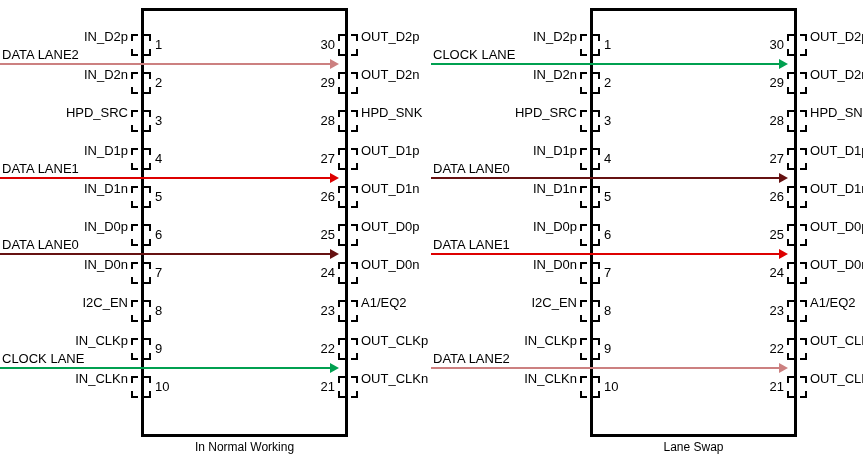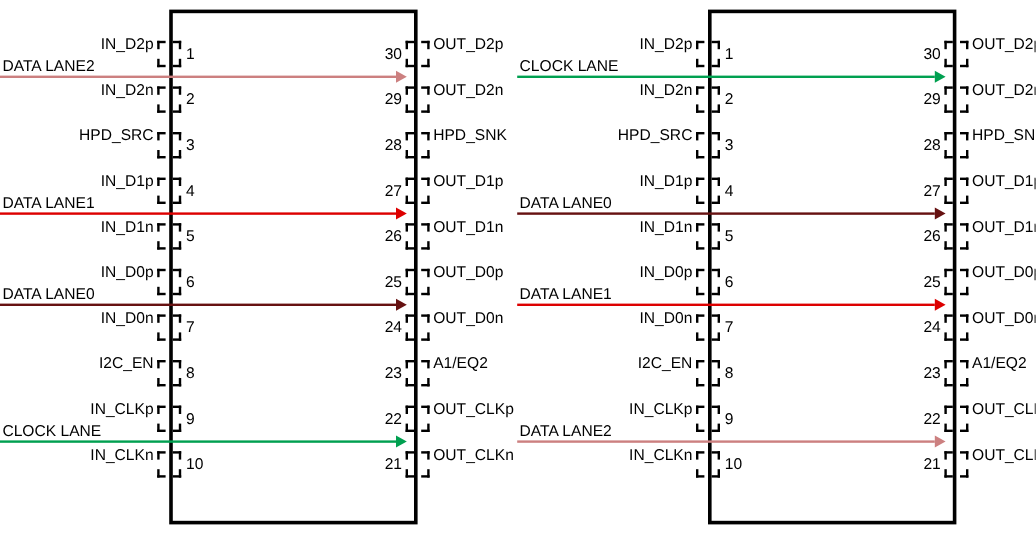--- a/index.html
+++ b/index.html
@@ -354,20 +354,21 @@
       <div class="lane-label" style="left: 2px; top: 48px;">DATA LANE2</div>
       <div class="arrow-line" style="left: 0px; top: 177px; width: 330px; background: rgb(221, 0, 0);"></div>
       <div class="arrow-head" style="left: 330px; top: 173px; border-left: 9px solid rgb(221, 0, 0);"></div>
       <div class="lane-label" style="left: 2px; top: 162px;">DATA LANE1</div>
       <div class="arrow-line" style="left: 0px; top: 253px; width: 330px; background: rgb(102, 17, 17);"></div>
       <div class="arrow-head" style="left: 330px; top: 249px; border-left: 9px solid rgb(102, 17, 17);"></div>
       <div class="lane-label" style="left: 2px; top: 238px;">DATA LANE0</div>
       <div class="arrow-line" style="left: 0px; top: 367px; width: 330px; background: rgb(0, 160, 80);"></div>
       <div class="arrow-head" style="left: 330px; top: 363px; border-left: 9px solid rgb(0, 160, 80);"></div>
       <div class="lane-label" style="left: 2px; top: 352px;">CLOCK LANE</div>
+      <div class="caption" style="left: 141px; width: 207px; top: 440px;">In Normal Working</div>
     </div>
     <div class="diagram" id="diagram-swap" style="left: 0px; width: 863px;">
       <div class="chip-body" style="left: 590px; top: 8px; width: 207px; height: 429px;"></div>
       <div class="pin" style="left: 580px; top: 34px;">
         <div class="seg tl-h"></div>
         <div class="seg tr-h"></div>
         <div class="seg bl-h"></div>
         <div class="seg br-h"></div>
         <div class="seg tl-v"></div>
         <div class="seg bl-v"></div>
@@ -609,14 +610,15 @@
       <div class="lane-label" style="left: 433px; top: 48px;">CLOCK LANE</div>
       <div class="arrow-line" style="left: 431px; top: 177px; width: 348px; background: rgb(102, 17, 17);"></div>
       <div class="arrow-head" style="left: 779px; top: 173px; border-left: 9px solid rgb(102, 17, 17);"></div>
       <div class="lane-label" style="left: 433px; top: 162px;">DATA LANE0</div>
       <div class="arrow-line" style="left: 431px; top: 253px; width: 348px; background: rgb(221, 0, 0);"></div>
       <div class="arrow-head" style="left: 779px; top: 249px; border-left: 9px solid rgb(221, 0, 0);"></div>
       <div class="lane-label" style="left: 433px; top: 238px;">DATA LANE1</div>
       <div class="arrow-line" style="left: 431px; top: 367px; width: 348px; background: rgb(204, 128, 128);"></div>
       <div class="arrow-head" style="left: 779px; top: 363px; border-left: 9px solid rgb(204, 128, 128);"></div>
       <div class="lane-label" style="left: 433px; top: 352px;">DATA LANE2</div>
+      <div class="caption" style="left: 590px; width: 207px; top: 440px;">Lane Swap</div>
     </div>
   </div>
 
 </body></html>

